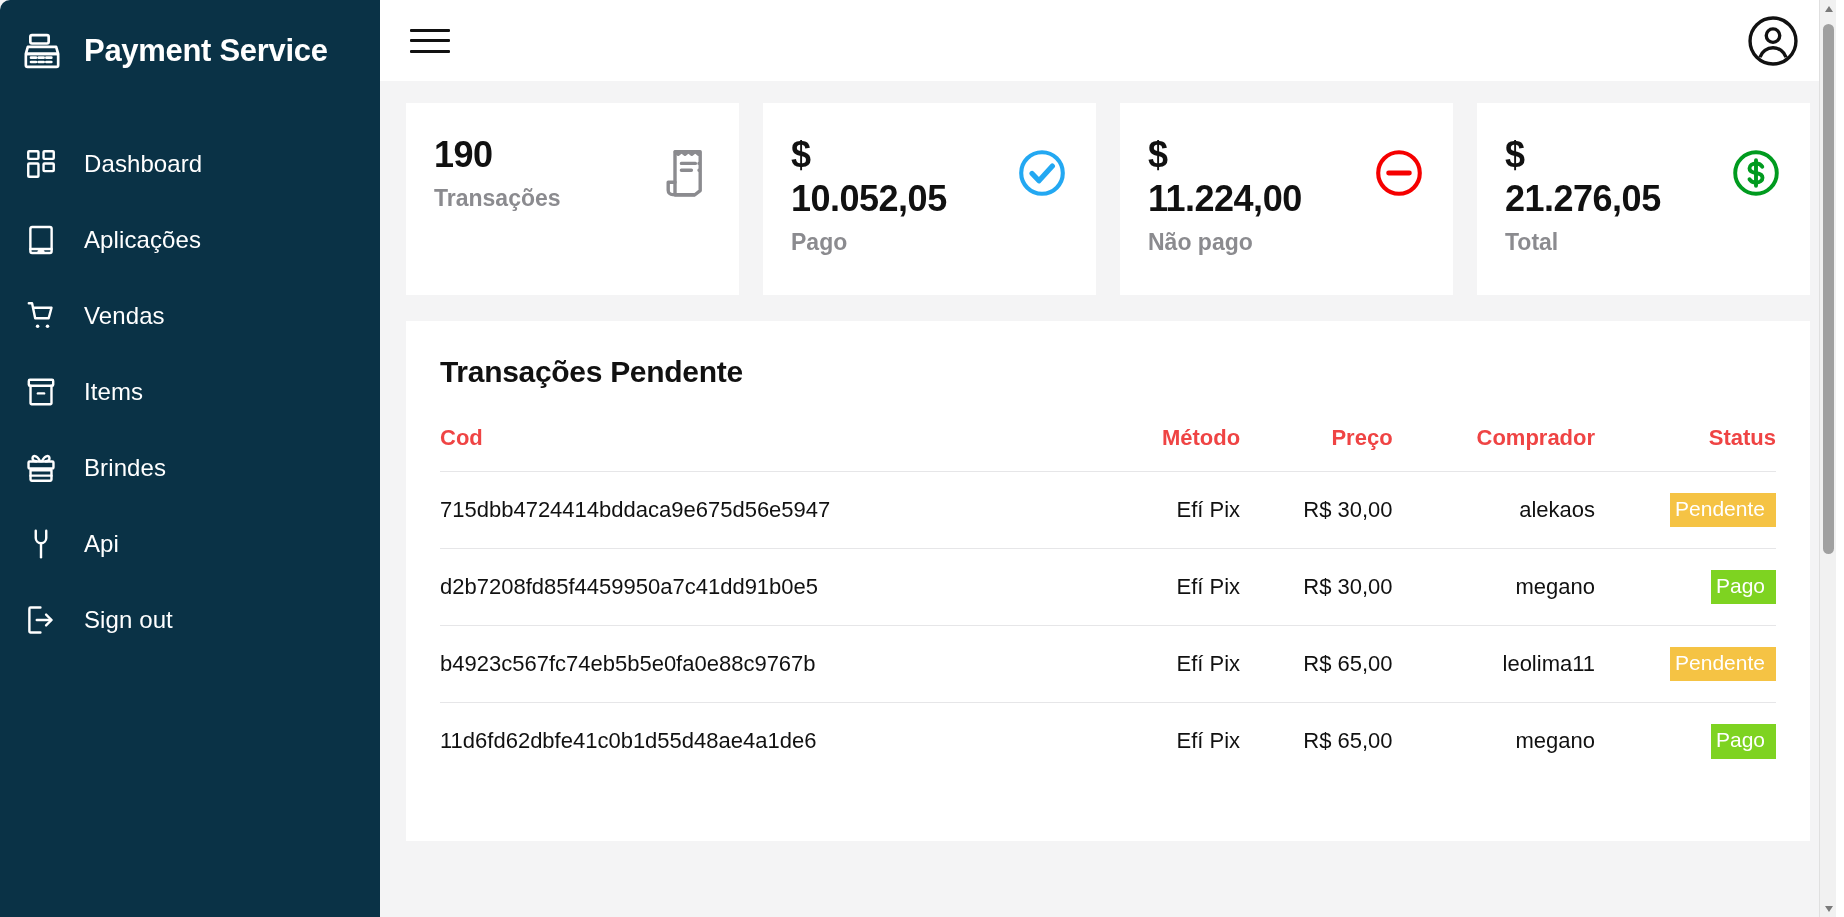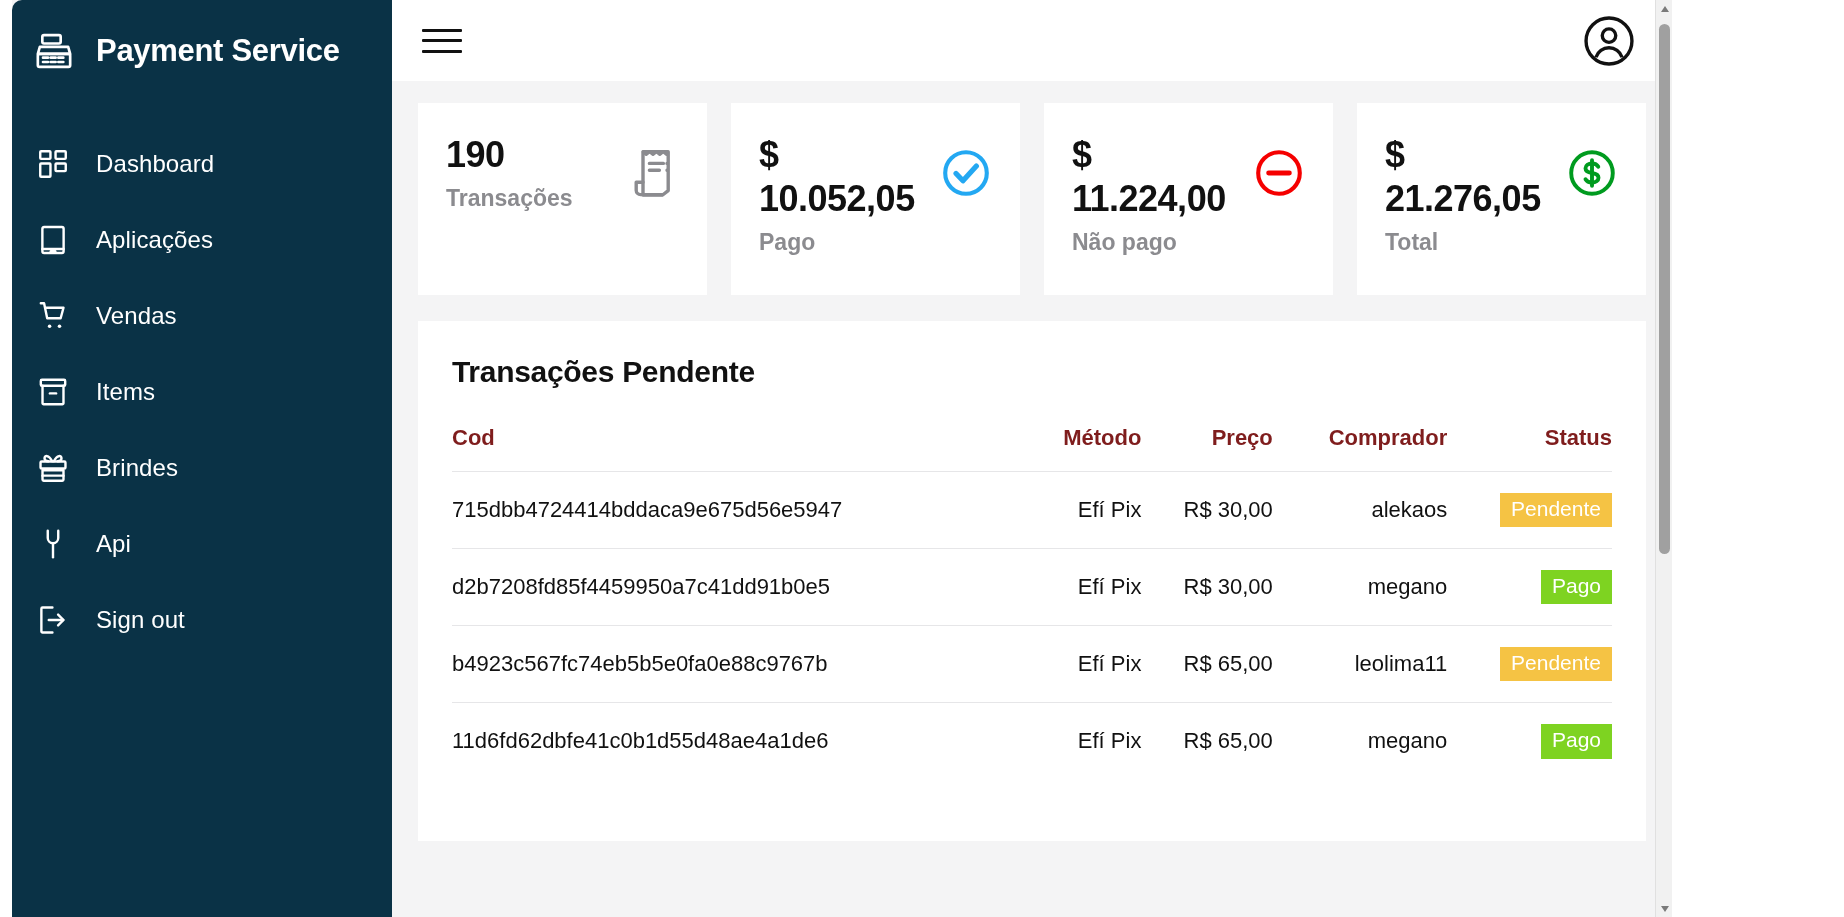--- a/index.html
+++ b/index.html
@@ -4,25 +4,24 @@
 <style>
   * { box-sizing: border-box; margin: 0; padding: 0; }
   html, body {
     width: 1844px; height: 917px;
     overflow: hidden;
     font-family: "Liberation Sans", sans-serif;
     background: #ffffff;
   }
   .app {
     position: relative;
-    width: 1660px; height: 917px;
+    width: 1836px; height: 917px;
     display: flex;
     background: #f4f4f5;
     overflow: hidden;
-    margin-left: 12px;
   }
 
   
   .sidebar {
     width: 380px;
     flex: 0 0 380px;
     background: #0a3246;
     color: #ffffff;
     padding-top: 6px;
     border-top-left-radius: 10px;
@@ -143,42 +142,42 @@
     font-size: 30px;
     font-weight: 700;
     color: #111111;
     letter-spacing: -0.3px;
     margin-bottom: 36px;
   }
   table { width: 100%; border-collapse: collapse; }
   thead th {
     font-size: 22px;
     font-weight: 700;
-    color: #7f1d1d;
+    color: #ef4444;
     padding: 0 0 20px 0;
     text-align: right;
     white-space: nowrap;
   }
   thead th.col-cod { text-align: left; }
   tbody td {
     font-size: 22px;
     color: #111111;
     padding: 21px 0;
     text-align: right;
     border-top: 1px solid #e6e6e8;
     white-space: nowrap;
   }
   tbody td.col-cod { text-align: left; }
   tbody td.col-status { padding-right: 0; }
   .badge {
     display: inline-block;
     color: #ffffff;
     font-size: 21px;
     font-weight: 400;
-    padding: 4px 11px 6px 11px;
+    padding: 4px 11px 6px 5px;
     border-radius: 0;
     line-height: 1.15;
   }
   .badge.pendente { background: #f5c344; }
   .badge.pago { background: #7ed321; }
 
   
   .scrollbar {
     position: absolute;
     top: 0; right: 0;

